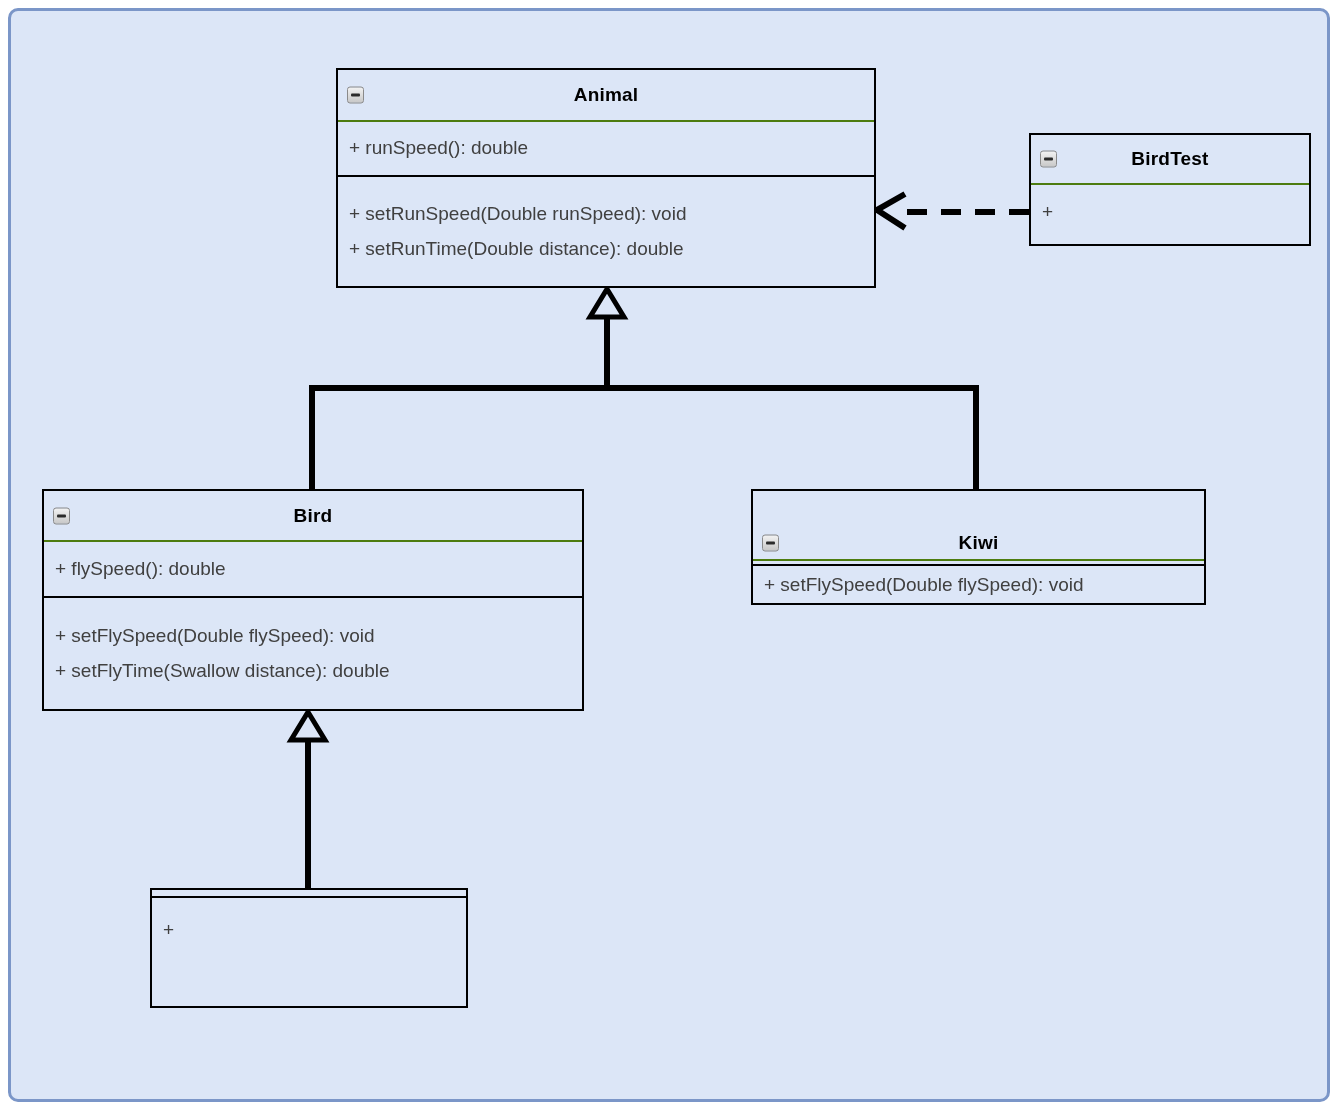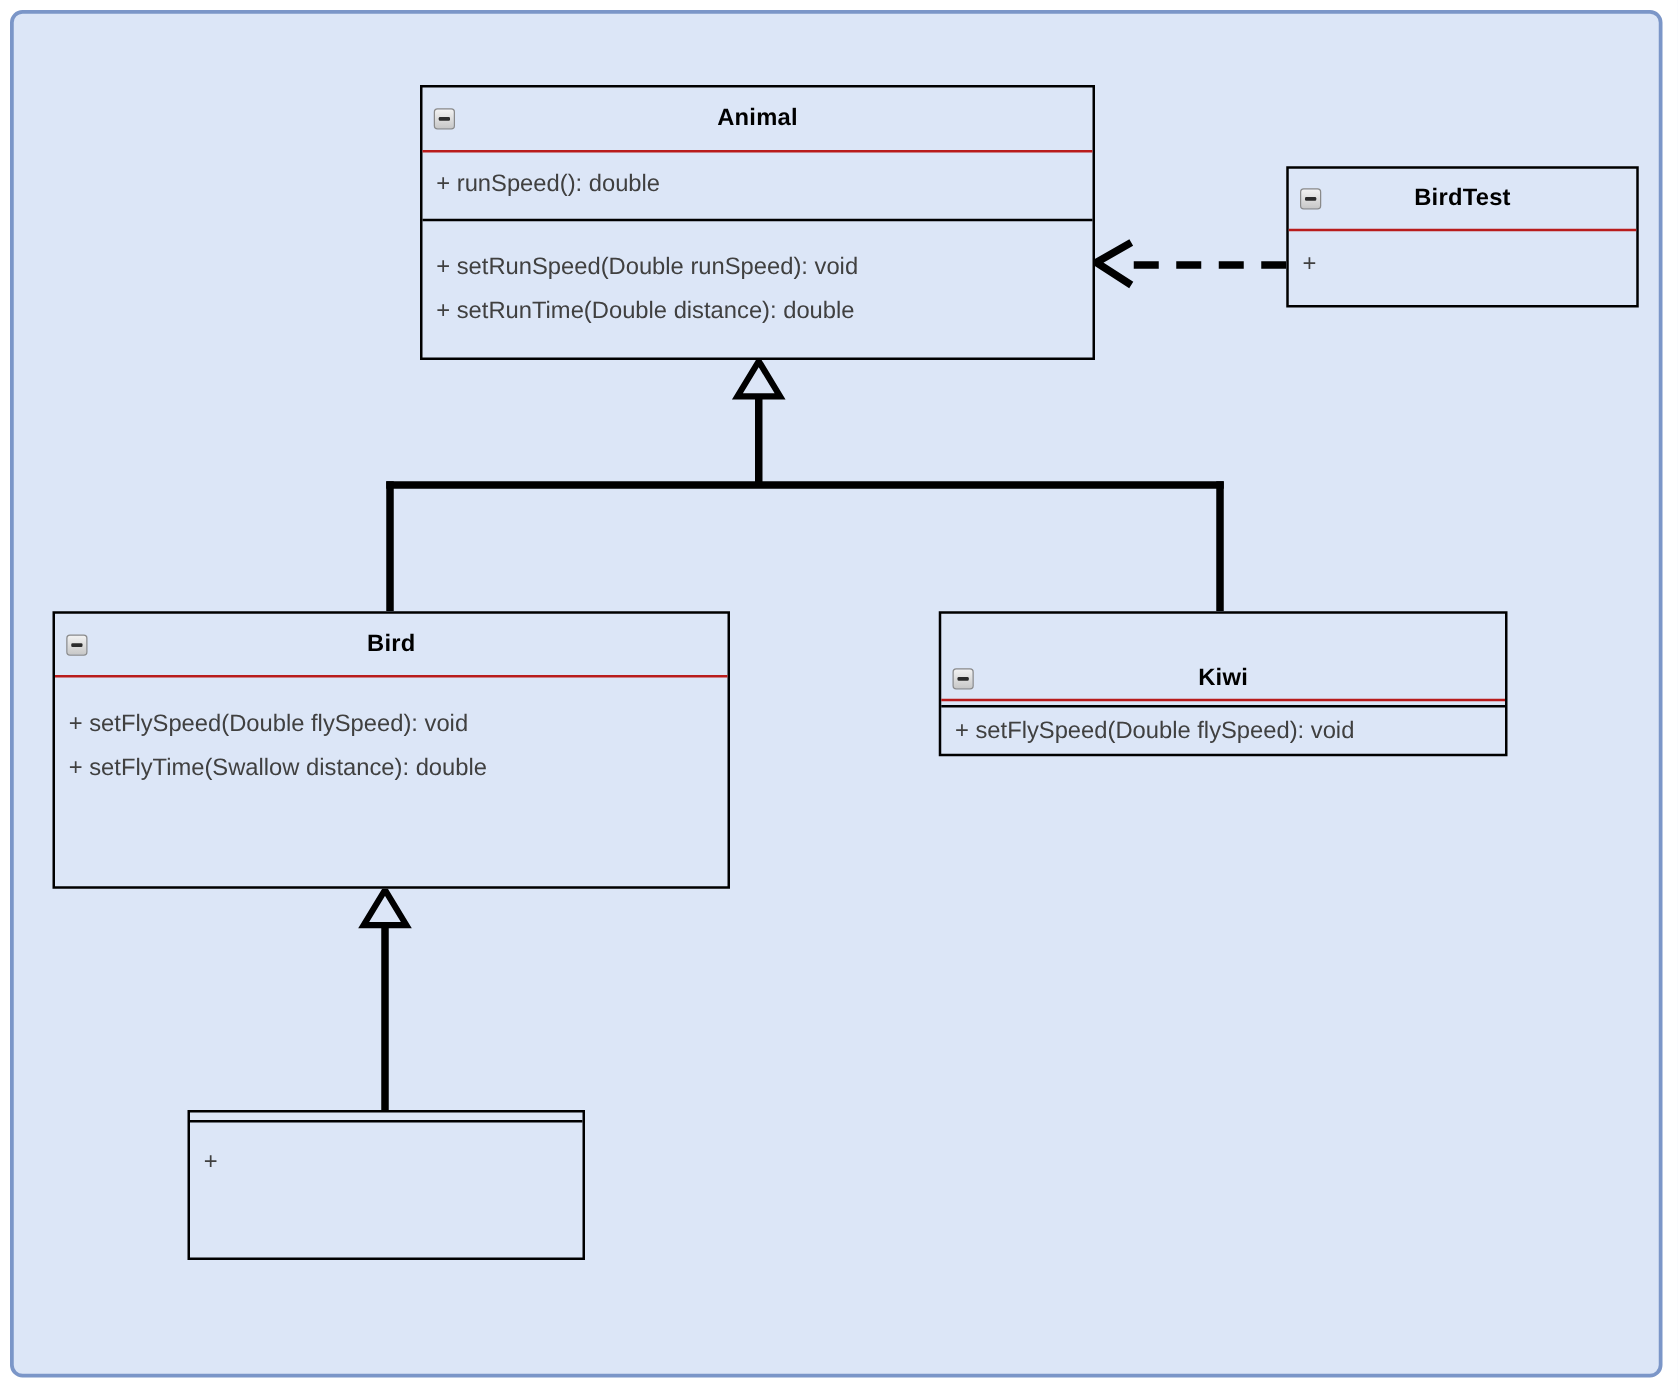--- a/index.html
+++ b/index.html
@@ -48,21 +48,21 @@
     background: #dce6f7;
     border: 2px solid #000000;
     display: flex;
     flex-direction: column;
   }
   .class-header {
     position: relative;
     display: flex;
     align-items: center;
     justify-content: center;
-    border-bottom: 2px solid #b91c1c;
+    border-bottom: 2px solid #4d7c0f;
     box-sizing: border-box;
   }
   .class-name {
     font-weight: bold;
     font-size: 19px;
     color: #000000;
     letter-spacing: .2px;
   }
   .collapse-icon {
     position: absolute;
@@ -187,20 +187,23 @@
     <div class="compartment method-compartment">
       <div class="member">+</div>
     </div>
   </div>
 
   <div class="uml-class" id="class-bird">
     <div class="class-header">
       <span class="collapse-icon"></span>
       <span class="class-name">Bird</span>
     </div>
+    <div class="compartment attr-compartment divided">
+      <div class="member">+ flySpeed(): double</div>
+    </div>
     <div class="compartment method-compartment">
       <div class="member">+ setFlySpeed(Double flySpeed): void</div>
       <div class="member">+ setFlyTime(Swallow distance): double</div>
     </div>
   </div>
 
   <div class="uml-class" id="class-kiwi">
     <div class="class-header">
       <span class="collapse-icon"></span>
       <span class="class-name">Kiwi</span>

